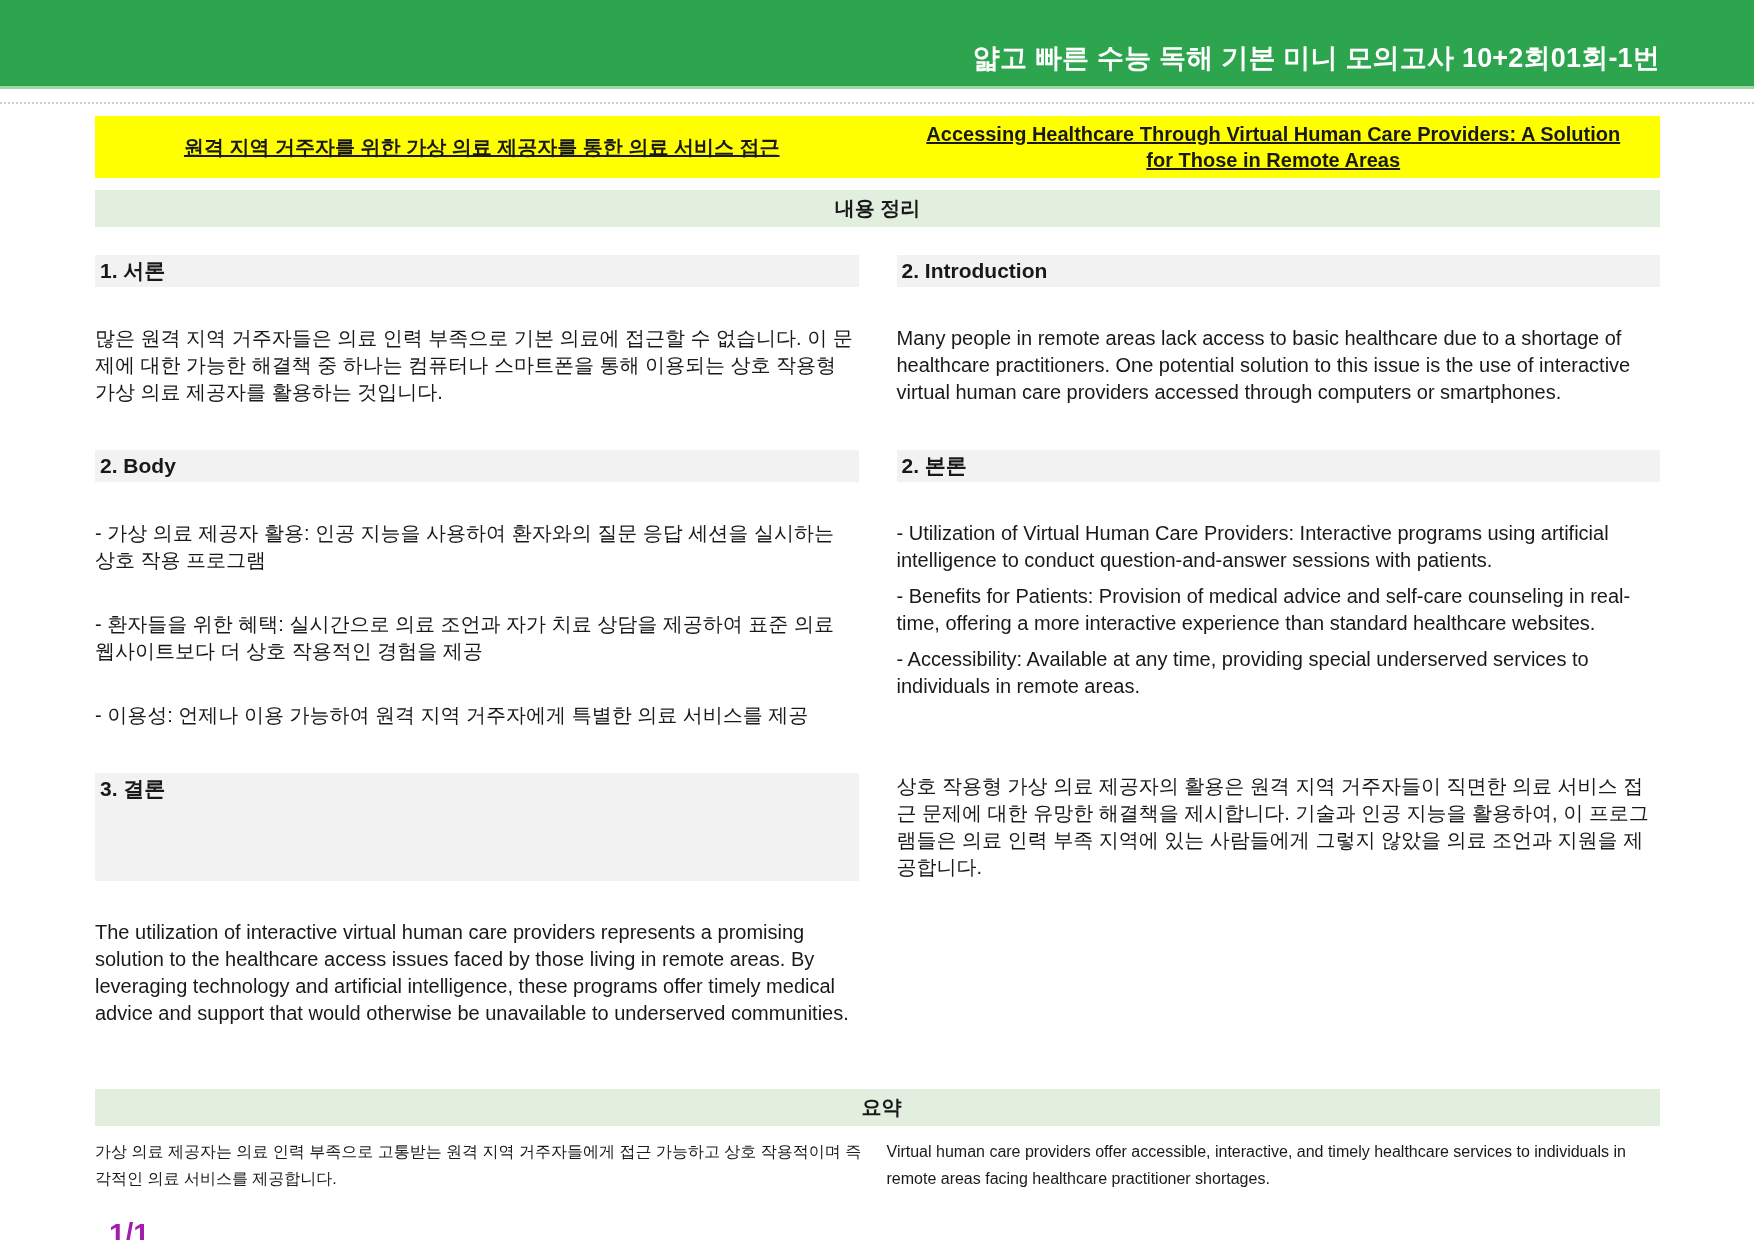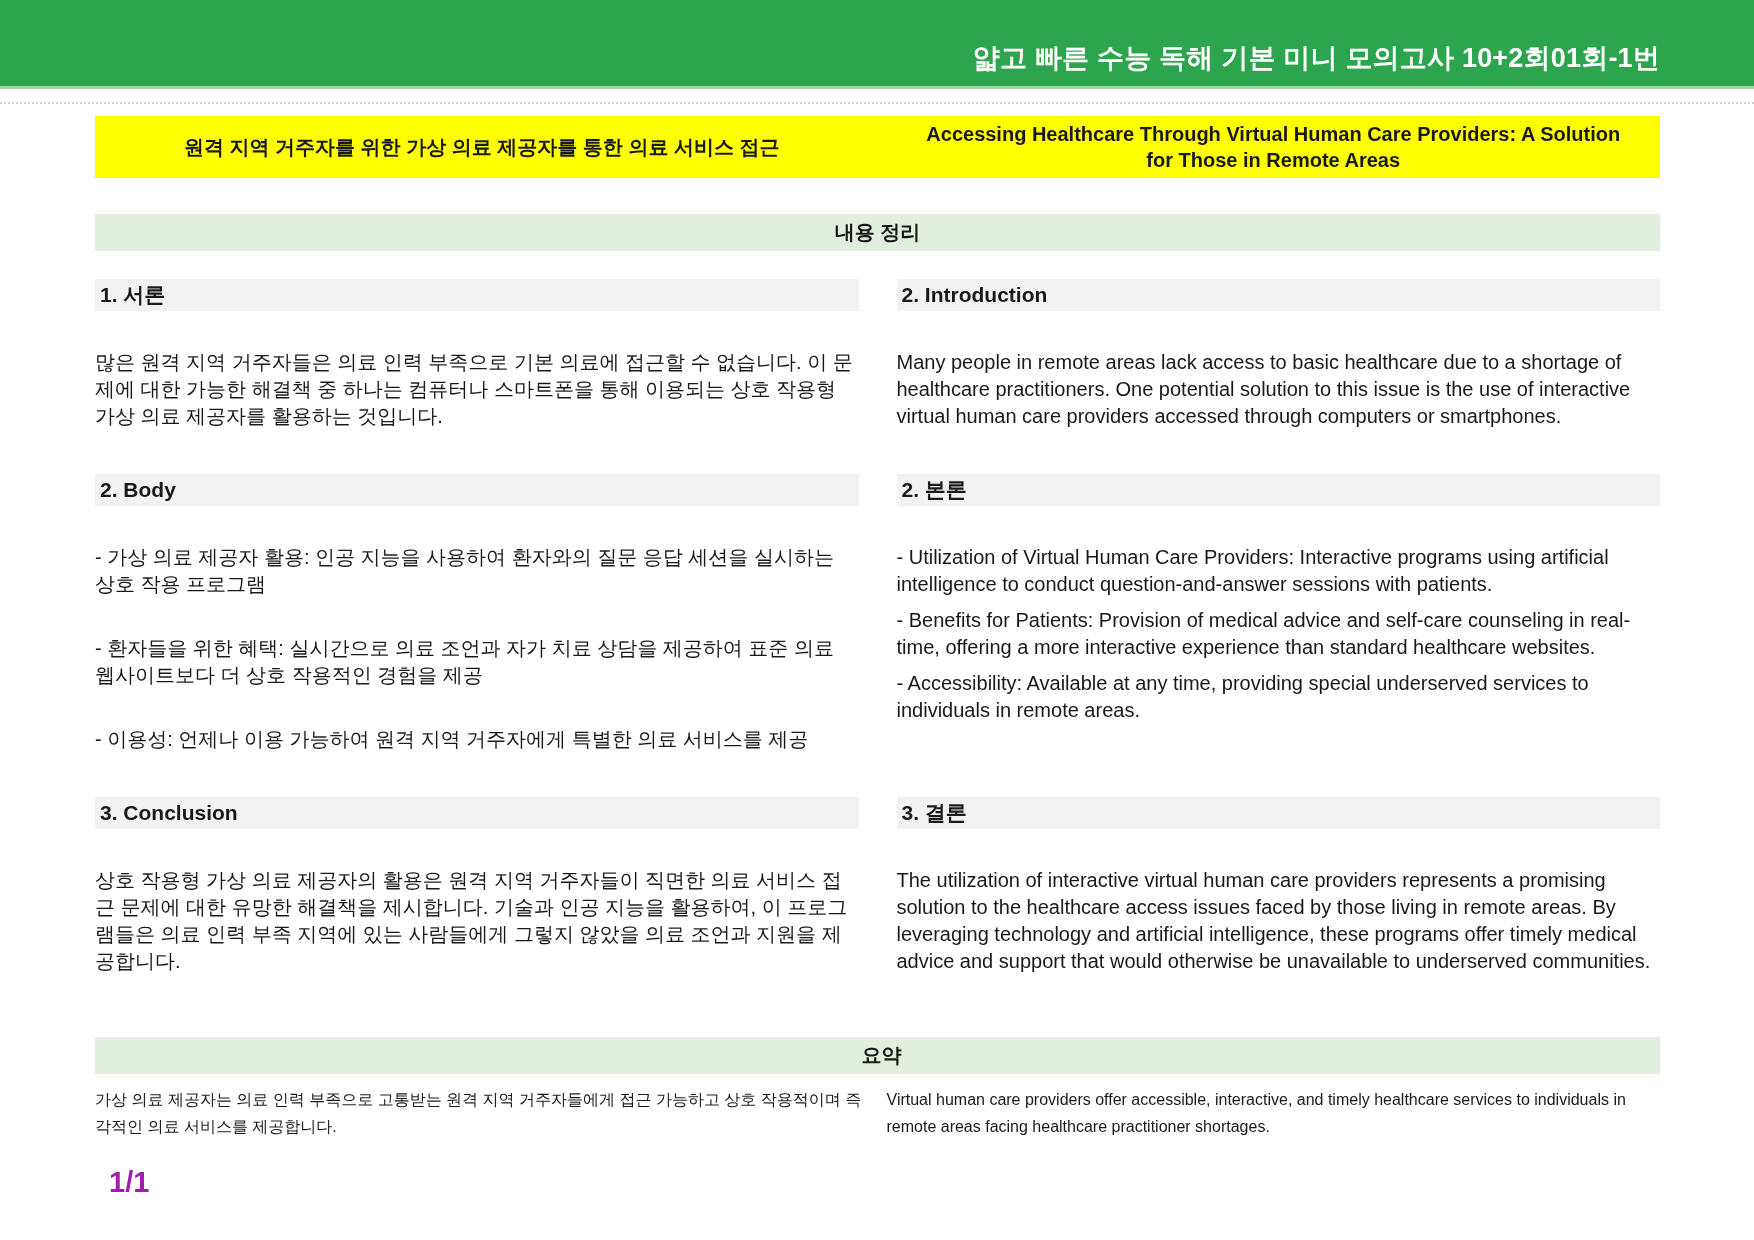--- a/index.html
+++ b/index.html
@@ -34,36 +34,37 @@
 
   .content { margin: 0 94px 0 95px; }
 
   
   .title-block {
     margin-top: 12px;
     display: grid;
     grid-template-columns: 1fr 1fr;
     column-gap: 18px;
     background: #FFFF00;
+    text-decoration: underline;
   }
   .title-cell {
     min-height: 60px;
     display: flex;
     align-items: center;
     justify-content: center;
     text-align: center;
     font-weight: 700;
     font-size: 20px;
     line-height: 26px;
     padding: 5px 26px;
   }
 
   
   .band {
-    margin-top: 36px;
+    margin-top: 12px;
     background: #E2EFDE;
     height: 37px;
     display: flex;
     align-items: center;
     justify-content: center;
     font-weight: 700;
     font-size: 20px;
   }
   .band-summary { margin-top: 62px; padding-left: 8px; }
 
@@ -149,21 +150,20 @@
         <p>- 이용성: 언제나 이용 가능하여 원격 지역 거주자에게 특별한 의료 서비스를 제공</p>
       </div>
       <div class="sec-body">
         <p>- Utilization of Virtual Human Care Providers: Interactive programs using artificial intelligence to conduct question-and-answer sessions with patients.</p>
         <p>- Benefits for Patients: Provision of medical advice and self-care counseling in real-time, offering a more interactive experience than standard healthcare websites.</p>
         <p>- Accessibility: Available at any time, providing special underserved services to individuals in remote areas.</p>
       </div>
     </section>
 
     <section class="section">
-      <div class="sec-head">3. Conclusion</div>
       <div class="sec-head">3. 결론</div>
       <div class="sec-body">
         <p>상호 작용형 가상 의료 제공자의 활용은 원격 지역 거주자들이 직면한 의료 서비스 접근 문제에 대한 유망한 해결책을 제시합니다. 기술과 인공 지능을 활용하여, 이 프로그램들은 의료 인력 부족 지역에 있는 사람들에게 그렇지 않았을 의료 조언과 지원을 제공합니다.</p>
       </div>
       <div class="sec-body">
         <p>The utilization of interactive virtual human care providers represents a promising solution to the healthcare access issues faced by those living in remote areas. By leveraging technology and artificial intelligence, these programs offer timely medical advice and support that would otherwise be unavailable to underserved communities.</p>
       </div>
     </section>
 
     <div class="band band-summary">요약</div>

